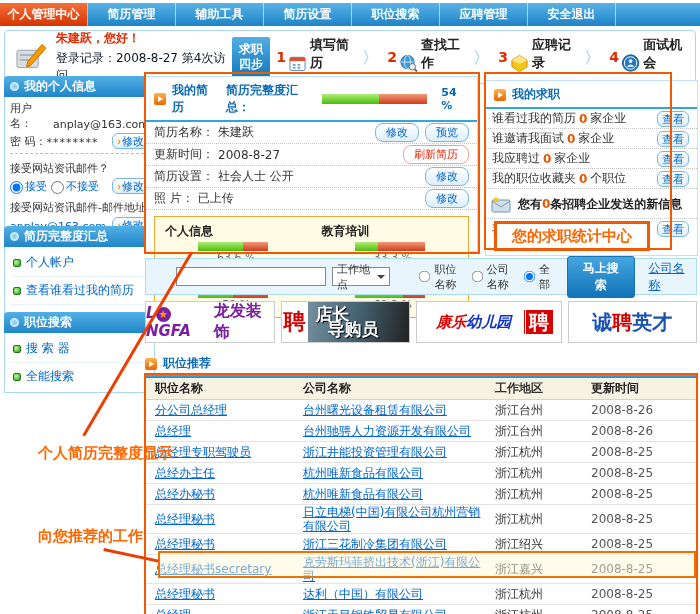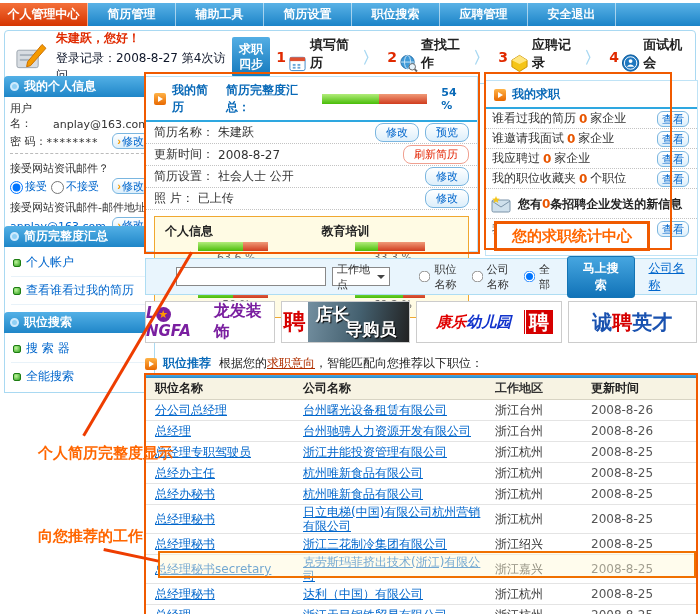--- a/index.html
+++ b/index.html
@@ -109,21 +109,21 @@
             justify-content:center; overflow:hidden; cursor:pointer; }
   .b1 .logo { color:#7a1fa0; font-weight:bold; font-size:15px; font-style:italic; }
   .b1 .star { display:inline-block; width:15px; height:15px; background:#7a1fa0; color:#ff9900; border-radius:50%;
               font-size:11px; line-height:15px; text-align:center; font-style:normal; }
   .b1 .cn { color:#7a1fa0; font-weight:bold; font-size:16px; margin-left:3px; }
   .b2 { background:linear-gradient(100deg,#8aa6b8,#44606f 60%,#222); position:relative; justify-content:flex-start; }
   .b2 .badge { background:#fff; color:#d60000; font-weight:bold; font-size:22px; width:26px; height:100%;
                display:flex; align-items:center; justify-content:center; }
   .b2 .btxt { color:#fff; font-weight:bold; font-size:17px; margin-left:8px; line-height:15px;
               text-shadow:1px 1px 1px #000; }
-  .b2 .btxt .l2 { margin-left:30px; }
+  .b2 .btxt .l2 { margin-left:12px; }
   .b3 { padding:8px;justify-content:flex-end; }
   .b3 .left { flex:1; display:flex; align-items:center; justify-content:center; height:100%; }
   .b3 .r { color:#e00000; font-weight:bold; font-style:italic; font-size:15px; }
   .b3 .bl { color:#1133cc; font-weight:bold; font-style:italic; font-size:15px; }
   .b3 .badge { background:#d60000; color:#fff; font-weight:bold; font-size:20px; width:30px; height:100%;
                display:flex; align-items:center; justify-content:center; border-left:3px double #fff; }
   .b4 span { font-weight:bold; font-size:20px; }
   .b4 .c-blue { color:#1a52b0; }
   .b4 .c-red { color:#d60000; }
 
@@ -465,21 +465,20 @@
     <div class="banner b4">
       <span class="c-blue">诚</span>
         <span class="c-red">聘</span>
         <span class="c-blue">英才</span>
     </div>
   </div>
 
   <div class="jobs-title">
     <span class="d-icon"></span>
     <span class="mp-title">职位推荐</span>
-    <span class="sub"><span>根据您的</span><a>求职意向</a><span>，智能匹配向您推荐以下职位：</span></span>
   </div>
 
   <div class="jobtable">
     <div class="jt-topstrip"></div>
     <div class="jrow head">
       <span class="jc1">职位名称</span>
       <span class="jc2">公司名称</span>
       <span class="jc3">工作地区</span>
       <span class="jc4" style="color:#222;">更新时间</span>
     </div>

